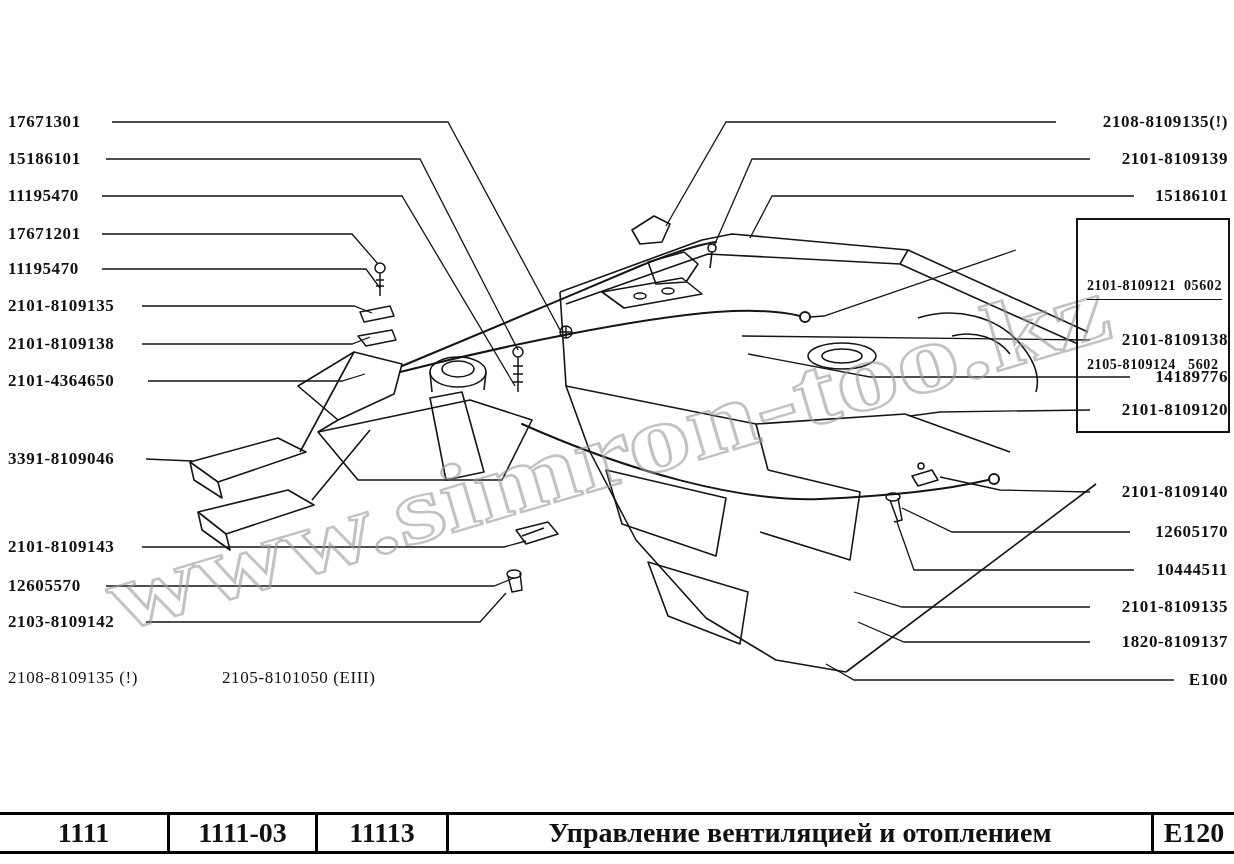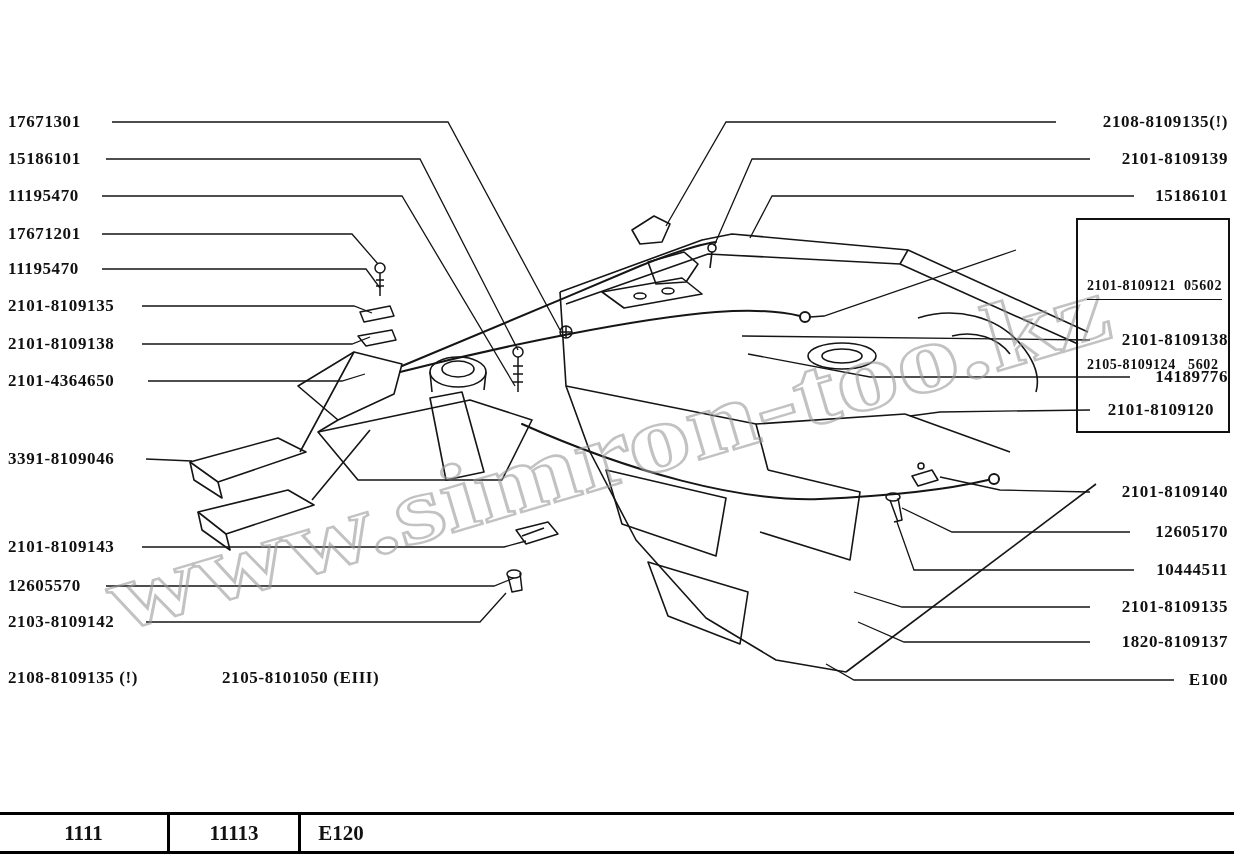--- a/index.html
+++ b/index.html
@@ -7,24 +7,24 @@
   .page{position:relative;width:1234px;height:864px;background:#fff;
         font-family:"Liberation Serif",serif;color:#111;overflow:hidden}
   .art{position:absolute;left:0;top:0}
   .lbl{position:absolute;font-size:17px;font-weight:700;letter-spacing:.6px;
        white-space:pre;line-height:20px}
   .lbl.r{text-align:center}
   .label-box{position:absolute;border:2px solid #111;font-size:14px;font-weight:700;
        letter-spacing:.6px;white-space:pre;line-height:26px;padding:1px 6px 1px 9px;
        background:transparent}
   .label-box .row1{border-bottom:1.5px solid #111}
-  .note{position:absolute;font-size:17px;font-weight:700;letter-spacing:.6px;white-space:pre}
+  .note{position:absolute;font-size:17px;font-weight:400;letter-spacing:.6px;white-space:pre}
   .footer{position:absolute;left:0;top:812px;width:1234px;height:42px;
        border-top:3px solid #000;border-bottom:3px solid #000;
-       display:flex;align-items:stretch;font-weight:700;font-size:21px}
+       display:flex;align-items:stretch;font-weight:700;font-size:28px}
   .footer .cell{display:flex;align-items:center;justify-content:center;
        border-right:3px solid #000;height:100%}
   .footer .cell:last-child{border-right:none}
   .c1{width:170px}.c2{width:148px}.c3{width:131px}.c4{flex:1}.c5{width:80px}
 </style>
 </head>
 <body>
 
 <div class="page">
 
@@ -152,30 +152,32 @@
   <div class="lbl r" style="right:6px;top:149px">2101-8109139</div>
   <div class="lbl r" style="right:6px;top:186px">15186101</div>
 
   <div class="label-box" style="right:4px;top:218px">
     <div class="row1">2101-8109121  05602</div>
     <div class="row2">2105-8109124   5602</div>
   </div>
 
   <div class="lbl r" style="right:6px;top:330px">2101-8109138</div>
   <div class="lbl r" style="right:6px;top:367px">14189776</div>
-  <div class="lbl r" style="right:20px;top:400px">2101-8109120</div>
+  <div class="lbl r" style="right:6px;top:400px">2101-8109120</div>
   <div class="lbl r" style="right:6px;top:482px">2101-8109140</div>
   <div class="lbl r" style="right:6px;top:522px">12605170</div>
   <div class="lbl r" style="right:6px;top:560px">10444511</div>
   <div class="lbl r" style="right:6px;top:597px">2101-8109135</div>
   <div class="lbl r" style="right:6px;top:632px">1820-8109137</div>
   <div class="lbl r" style="right:6px;top:670px">E100</div>
 
   <div class="note" style="left:8px;top:668px">2108-8109135 (!)</div>
   <div class="note" style="left:222px;top:668px">2105-8101050 (ЕIII)</div>
 
   <div class="footer">
     <div class="cell c1">1111</div>
+    <div class="cell c2">1111-03</div>
     <div class="cell c3">11113</div>
+    <div class="cell c4">Управление вентиляцией и отоплением</div>
     <div class="cell c5">E120</div>
   </div>
 
 </div>
 
 </body></html>

